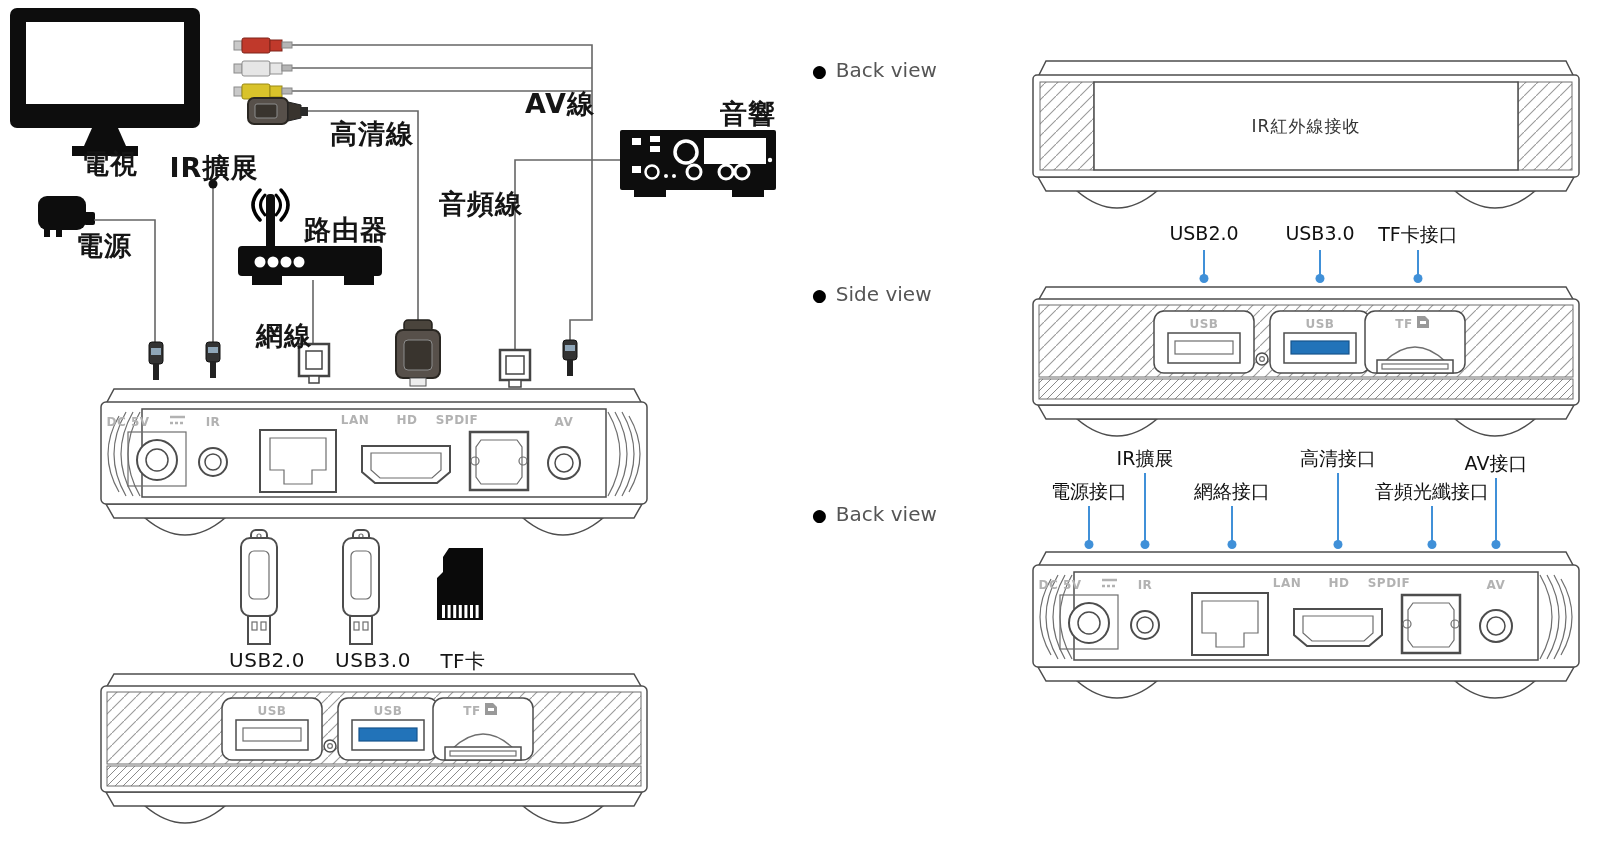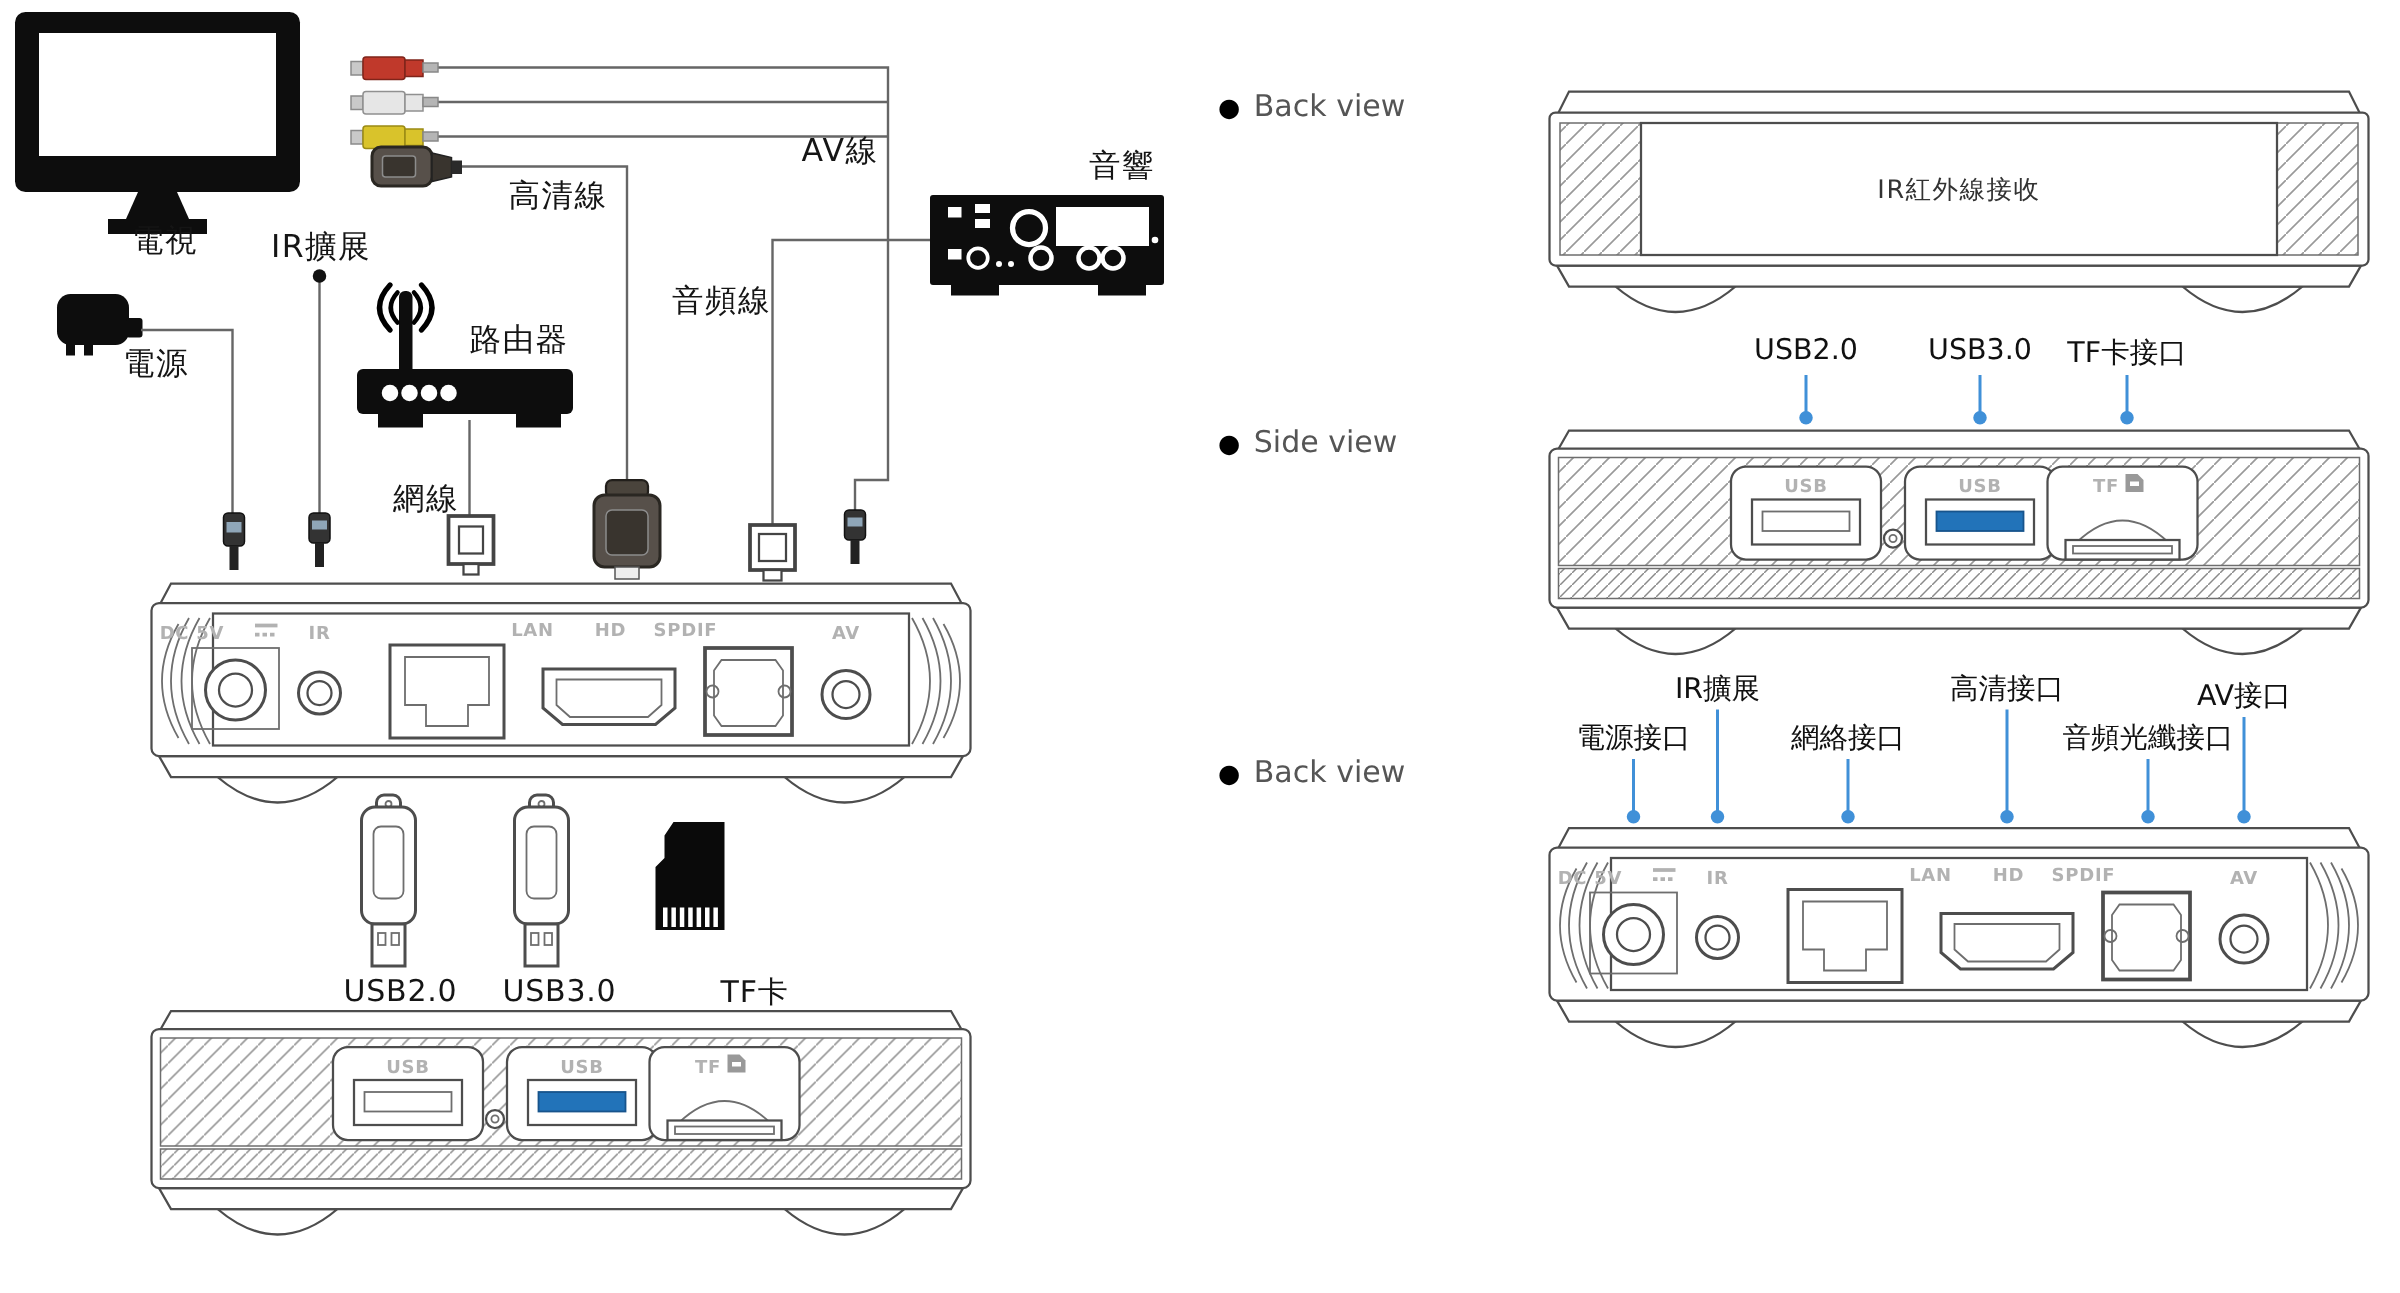--- a/index.html
+++ b/index.html
@@ -1,20 +1,20 @@
 <!DOCTYPE html>
 <html><head>
 <meta charset="utf-8">
 <style>
   html,body{margin:0;padding:0;background:#fff;}
   #canvas{position:relative;width:1600px;height:862px;background:#fff;overflow:hidden;
           font-family:"DejaVu Sans","Liberation Sans",sans-serif;}
   #art{position:absolute;left:0;top:0;}
   .lbl{position:absolute;transform:translateX(-50%);white-space:nowrap;color:#151515;}
-  .cjk{font-size:21px;letter-spacing:1px;}
+  .cjk{font-size:27px;letter-spacing:1px;font-weight:bold;}
   .lat{font-size:20px;letter-spacing:0.5px;}
   .viewlbl{position:absolute;white-space:nowrap;font-size:20px;color:#555;}
   .viewlbl .dot{color:#000;font-size:17px;margin-right:9px;}
   .leader-line{position:absolute;width:2px;background:#4090d8;}
   .leader-dot{position:absolute;width:9px;height:9px;border-radius:50%;background:#4090d8;transform:translateX(-50%);}
   .ldr{position:absolute;transform:translateX(-50%);white-space:nowrap;font-size:19px;color:#111;}
   
   .ln{fill:#fff;stroke:#4d4d4d;stroke-width:1.5;}
   .lnthin{fill:none;stroke:#6e6e6e;stroke-width:1.2;}
   .wire{fill:none;stroke:#666;stroke-width:1.6;}
@@ -309,21 +309,21 @@
 <div class="lbl cjk" style="left:104px;top:228px;">電源</div>
 <div class="lbl cjk" style="left:214px;top:150px;">IR擴展</div>
 <div class="lbl cjk" style="left:346px;top:212px;text-align:right;">路由器</div>
 <div class="lbl cjk" style="left:284px;top:318px;">網線</div>
 <div class="lbl cjk" style="left:560px;top:86px;">AV線</div>
 <div class="lbl cjk" style="left:372px;top:116px;">高清線</div>
 <div class="lbl cjk" style="left:481px;top:186px;">音頻線</div>
 <div class="lbl cjk" style="left:748px;top:96px;">音響</div>
 <div class="lbl lat" style="left:267px;top:648px;">USB2.0</div>
 <div class="lbl lat" style="left:373px;top:648px;">USB3.0</div>
-<div class="lbl lat" style="left:463px;top:648px;margin-left:40px;">TF卡</div>
+<div class="lbl lat" style="left:463px;top:648px;">TF卡</div>
 
 <div class="viewlbl" style="left:812px;top:58px;">
   <span class="dot">●</span><span>Back view</span>
 </div>
 <div class="viewlbl" style="left:812px;top:282px;">
   <span class="dot">●</span><span>Side view</span>
 </div>
 <div class="viewlbl" style="left:812px;top:502px;">
   <span class="dot">●</span><span>Back view</span>
 </div>

